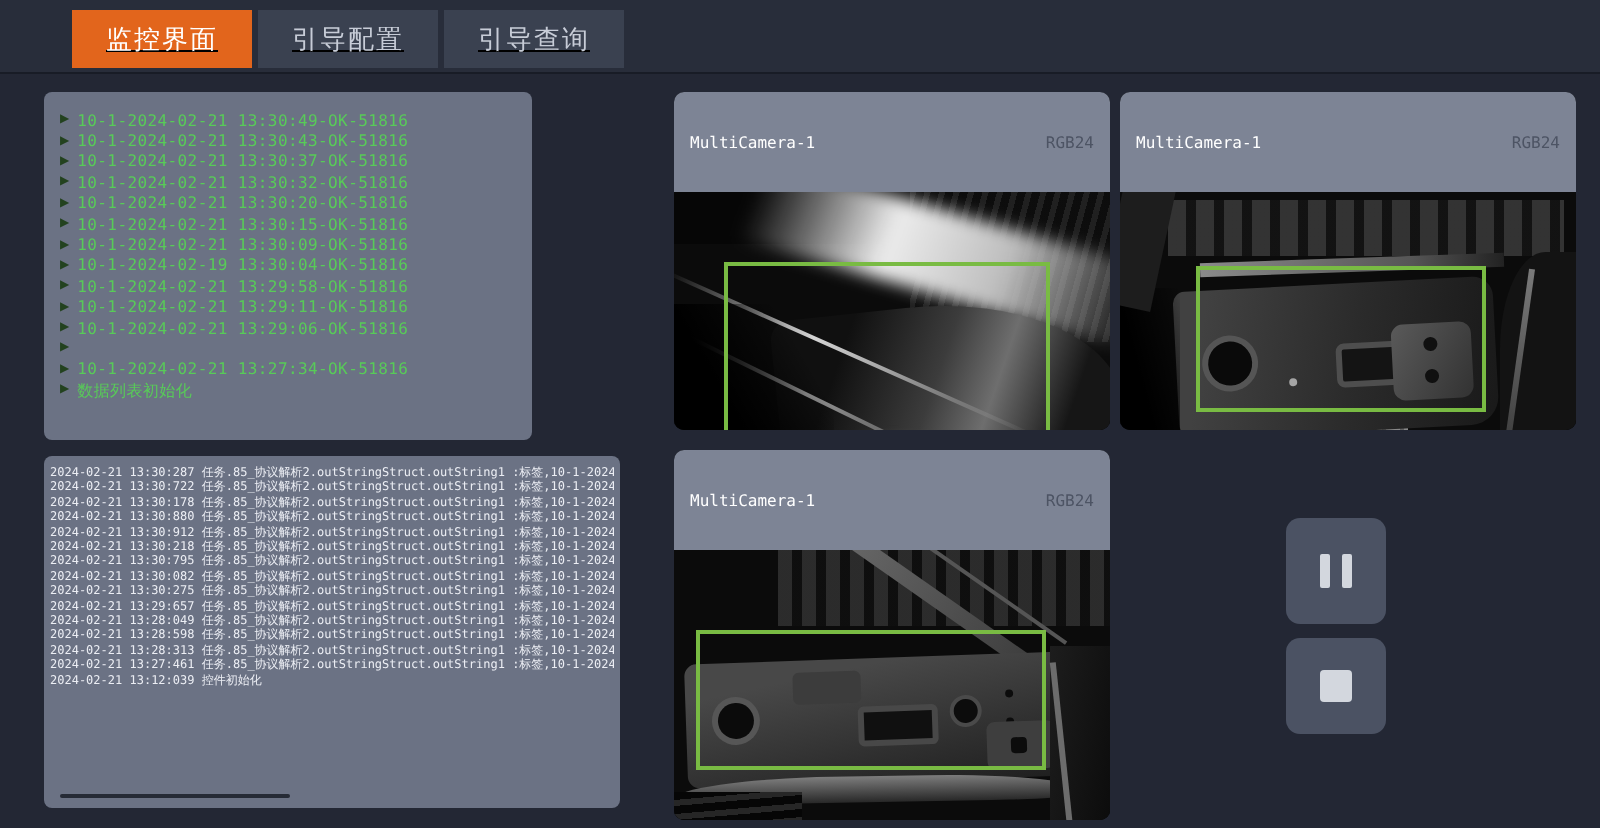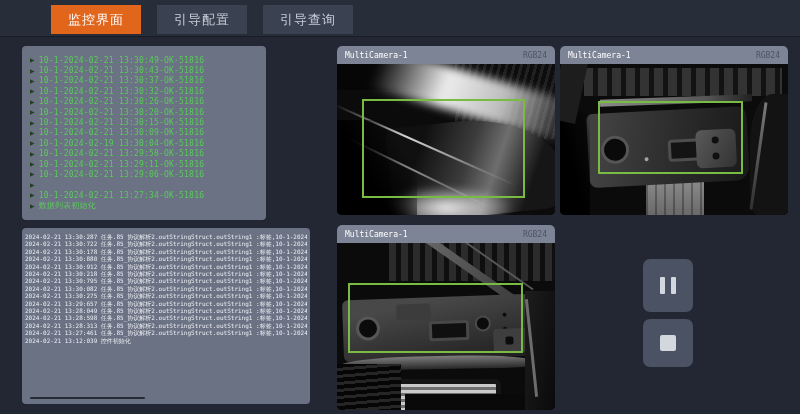--- a/index.html
+++ b/index.html
@@ -2,21 +2,21 @@
 <html><head>
 <meta charset="utf-8">
 <style>
   html,body{margin:0;padding:0;background:#14171f;}
   .app{position:relative;width:800px;height:414px;background:#232734;overflow:hidden;
        font-family:"Liberation Sans","DejaVu Sans",sans-serif;}
 
   
   .topbar{position:absolute;left:0;top:0;width:800px;height:36px;background:#282d3a;
           border-bottom:1px solid #181c26;}
-  .tabs{position:absolute;left:51px;top:5px;display:flex;gap:16px;height:29px;}
+  .tabs{position:absolute;left:36px;top:5px;display:flex;gap:3px;height:29px;text-decoration:underline;}
   .tab{display:flex;align-items:center;padding:0 17px;font-size:13px;color:#c7ccd7;
        background:#3a4150;cursor:default;letter-spacing:1px;}
   .tab.active{background:#e2651c;color:#ffffff;}
 
   
   .panel{position:absolute;background:#6b7284;border-radius:4px;overflow:hidden;}
   .event-panel{left:22px;top:46px;width:244px;height:174px;padding:9px 8px;box-sizing:border-box;}
   .event-row{display:flex;align-items:center;height:10.4px;white-space:nowrap;}
   .arrow{color:#23421f;font-size:6px;margin-right:4px;line-height:10px;}
   .event-text{color:#58cb58;font-family:"DejaVu Sans Mono",monospace;font-size:8px;letter-spacing:.2px;}
@@ -25,21 +25,21 @@
   .msg-row{color:#eceef4;font-family:"DejaVu Sans Mono",monospace;font-size:6px;
            line-height:7.4px;white-space:nowrap;overflow:hidden;letter-spacing:0px;}
   .hscroll{position:absolute;left:8px;bottom:5px;width:115px;height:2px;background:#262b36;border-radius:1px;}
 
   
   .cam{position:absolute;border-radius:5px;overflow:hidden;background:#000;}
   .cam1{left:337px;top:46px;width:218px;height:169px;}
   .cam2{left:560px;top:46px;width:228px;height:169px;}
   .cam3{left:337px;top:225px;width:218px;height:185px;}
   .cam-header{height:18px;background:#7d8495;display:flex;align-items:center;
-              justify-content:space-between;padding:0 8px;}
+              justify-content:space-between;padding:16px 8px;}
   .cam-title{color:#ffffff;font-size:8px;font-family:"DejaVu Sans Mono",monospace;}
   .cam-format{color:#4d5464;font-size:8px;font-family:"DejaVu Sans Mono",monospace;}
   .cam-body{position:relative;background:#0b0b0b;overflow:hidden;}
   .cam1 .cam-body,.cam2 .cam-body{height:151px;}
   .cam3 .cam-body{height:167px;}
   .det-box{position:absolute;border:2px solid #79bb43;box-sizing:border-box;}
 
   
   .sA{position:absolute;inset:0;}
   .a-texture{position:absolute;top:0;right:0;width:100px;height:75px;
@@ -161,24 +161,20 @@
       <div class="event-row">
         <span class="arrow">▶</span>
         <span class="event-text">10-1-2024-02-21 13:30:37-OK-51816</span>
       </div>
 
       <div class="event-row">
         <span class="arrow">▶</span>
         <span class="event-text">10-1-2024-02-21 13:30:32-OK-51816</span>
       </div>
 
-      <div class="event-row">
-        <span class="arrow">▶</span>
-        <span class="event-text">10-1-2024-02-21 13:30:26-OK-51816</span>
-      </div>
 
       <div class="event-row">
         <span class="arrow">▶</span>
         <span class="event-text">10-1-2024-02-21 13:30:20-OK-51816</span>
       </div>
 
       <div class="event-row">
         <span class="arrow">▶</span>
         <span class="event-text">10-1-2024-02-21 13:30:15-OK-51816</span>
       </div>

